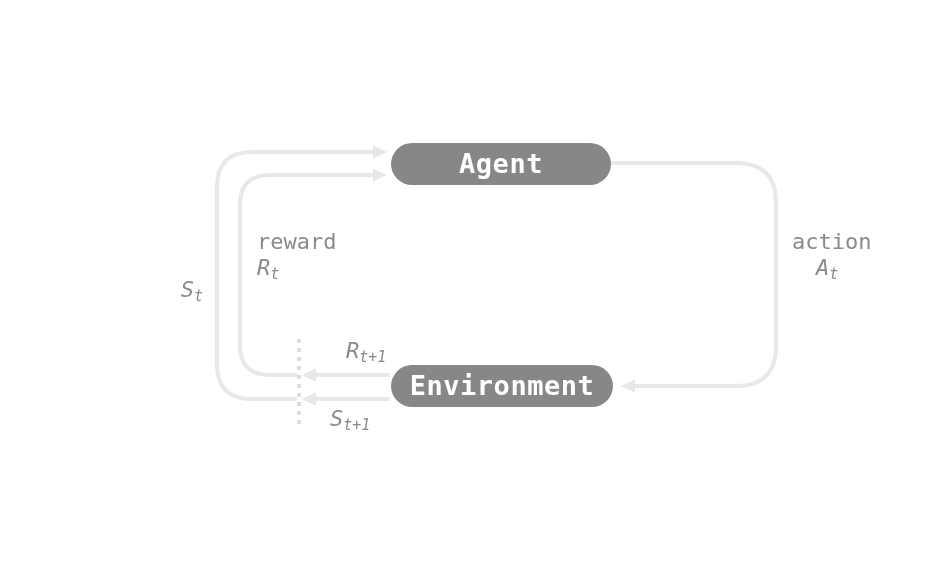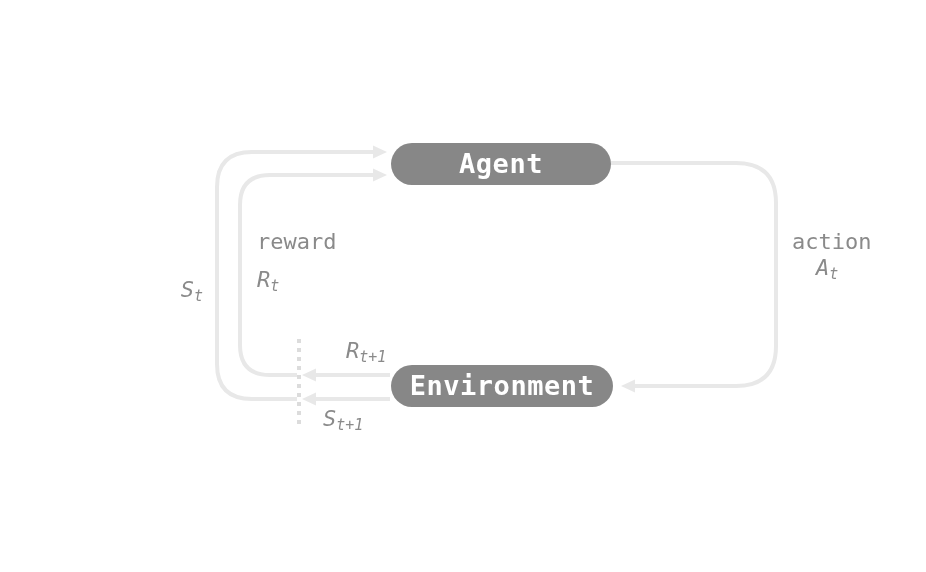--- a/index.html
+++ b/index.html
@@ -87,30 +87,30 @@
   </svg>
 
   <div class="node agent">Agent</div>
   <div class="node env">Environment</div>
 
   <div class="lbl r-align" style="left:103px;top:255px;width:100px;margin-top:22px;">
     <span class="v">S</span><span class="sub">t</span>
   </div>
 
   <div class="lbl" style="left:257px;top:229px;">reward</div>
-  <div class="lbl" style="left:257px;top:267px;">
+  <div class="lbl" style="left:257px;top:255px;">
     <span class="v">R</span><span class="sub">t</span>
   </div>
 
   <div class="lbl" style="left:792px;top:229px;">action</div>
   <div class="lbl" style="left:792px;top:255px;margin-left:24px;">
     <span class="v">A</span><span class="sub">t</span>
   </div>
 
   <div class="lbl" style="left:346px;top:338px;">
     <span class="v">R</span><span class="sub">t+1</span>
   </div>
 
-  <div class="lbl" style="left:323px;top:406px;">
+  <div class="lbl" style="left:330px;top:406px;">
     <span class="v">S</span><span class="sub">t+1</span>
   </div>
 
 </div>
 
 </body></html>

